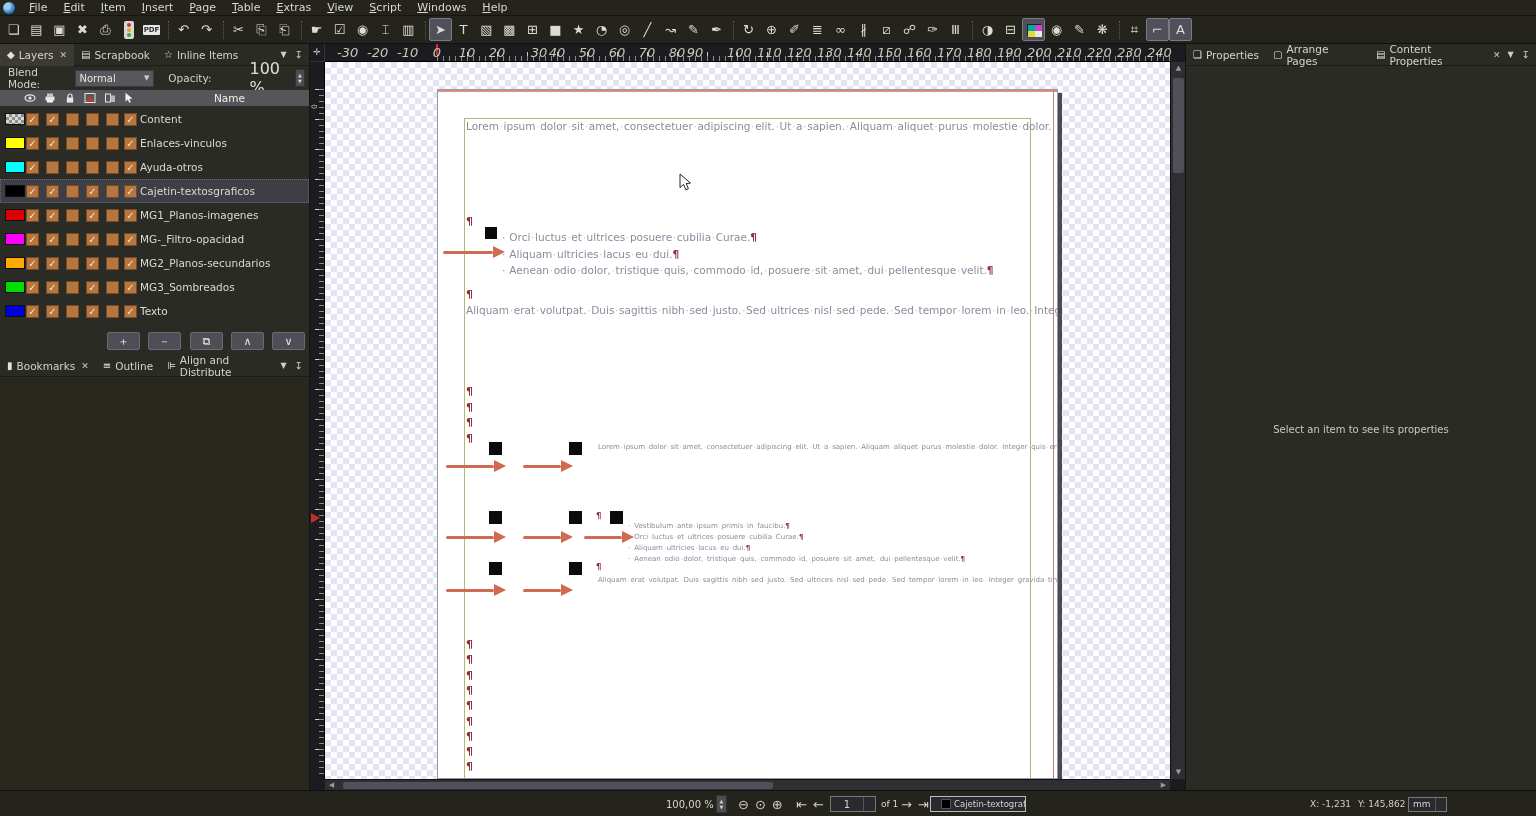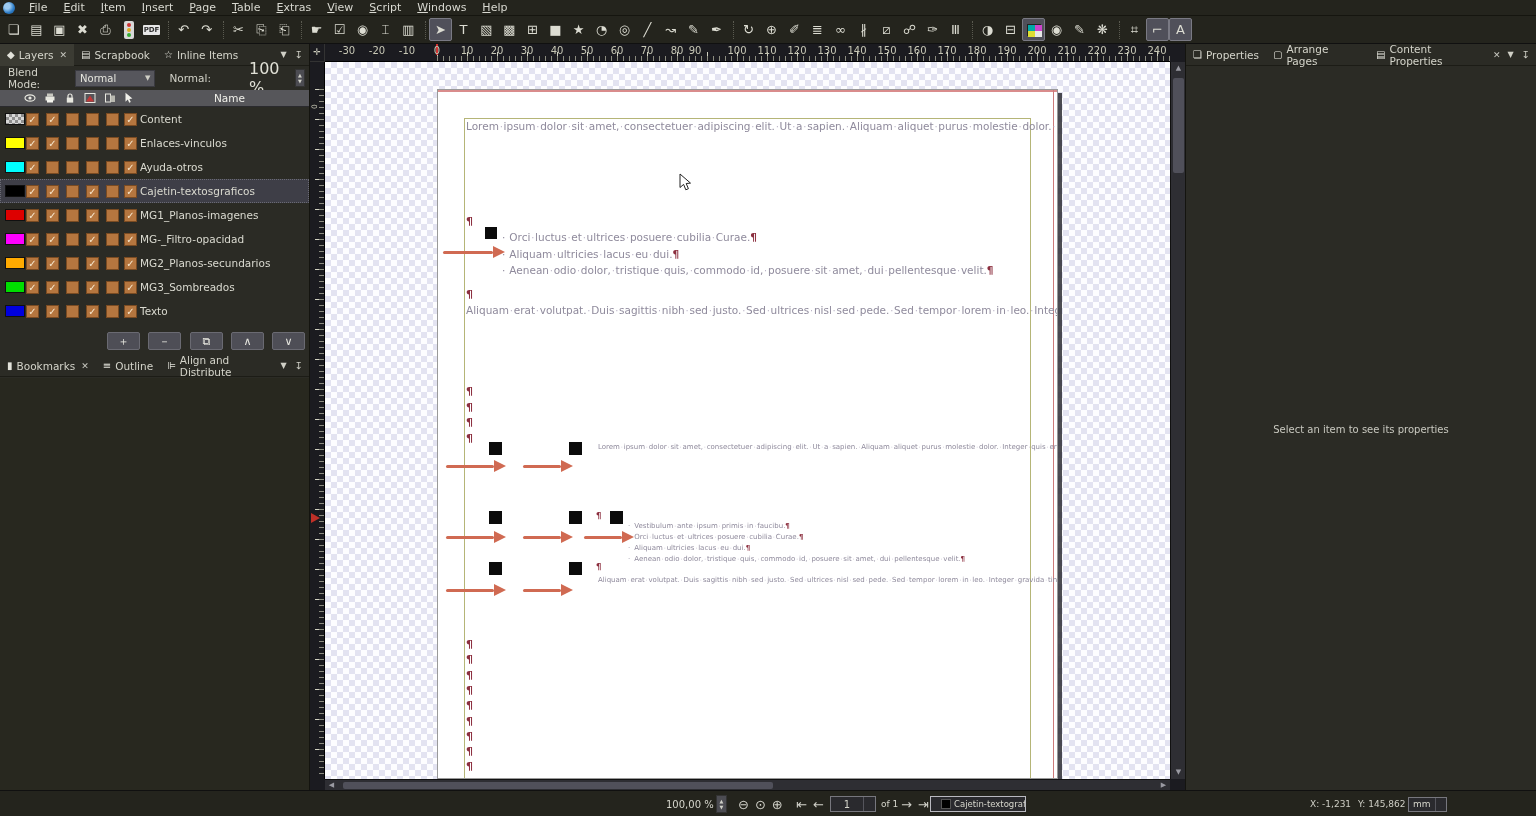--- a/index.html
+++ b/index.html
@@ -83,21 +83,21 @@
   #viewport { position:absolute; left:310px; top:44px; width:875px; height:746px; background:#1b1b20; }
   .corner { position:absolute; left:0; top:0; width:15px; height:18px; background:#1b1b20; color:#cfcfc0;
             font-size:9px; text-align:center; line-height:16px; border-right:1px solid #333; border-bottom:1px solid #333; }
   .hruler { position:absolute; left:15px; top:0; width:845px; height:18px; background:#1b1b20; border-bottom:1px solid #000;
     background-image:
       repeating-linear-gradient(90deg,#8d8d80 0 1px, transparent 1px 6px),
       repeating-linear-gradient(90deg,#d0d0c0 0 1px, transparent 1px 30px);
     background-size:845px 5px, 845px 9px;
     background-position:112px bottom, 112px bottom;
     background-repeat:no-repeat; }
-  .rlabel { position:absolute; top:1px; width:20px; margin-left:-10px; text-align:center; font-size:10px; color:#c8c8b6; }
+  .rlabel { position:absolute; top:1px; width:20px; margin-left:-10px; text-align:center; font-size:13px; color:#c8c8b6;font-style:italic; }
   .hmark { position:absolute; left:111px; top:0; width:2px; height:11px; background:#d03030; }
   .vruler { position:absolute; left:0; top:18px; width:15px; height:717px; background:#1b1b20; border-right:1px solid #000;
     background-image:
       repeating-linear-gradient(180deg,#8d8d80 0 1px, transparent 1px 6px),
       repeating-linear-gradient(180deg,#d0d0c0 0 1px, transparent 1px 30px);
     background-size:5px 717px, 9px 717px;
     background-position:right 27px, right 27px;
     background-repeat:no-repeat; }
   .vzero { position:absolute; left:2px; top:40px; font-size:7.5px; color:#c8c8b6; transform:rotate(-90deg); }
   .vmark { position:absolute; left:1px; top:469px; width:0; height:0; border-left:9px solid #c03028;
@@ -368,21 +368,21 @@
         <span class="pin">↧</span>
       </div>
     </div>
 
     <div class="blendrow">
       <span class="lbl1">Blend Mode:</span>
       <div class="dropdown">
         <span>Normal</span>
         <span class="dd-caret">▼</span>
       </div>
-      <span class="lbl2">Normal:</span>
+      <span class="lbl2">Opacity:</span>
       <span class="opval">100 %</span>
       <div class="spinbox">
           <span>▲</span>
           <span>▼</span>
         </div>
     </div>
 
     <div class="listheader">
       <svg class="hic" style="left:24px" viewBox="0 0 12 12">
         <ellipse cx="6" cy="6" rx="5" ry="3.2" fill="none" stroke="#e8e8e0" stroke-width="1.2"></ellipse>
@@ -537,21 +537,21 @@
   <div id="viewport">
     <div class="corner">✛</div>
     <div class="hruler">
       <div class="hmark"></div>
     <span class="rlabel" style="left: 22px;">-30</span>
         <span class="rlabel" style="left: 52px;">-20</span>
         <span class="rlabel" style="left: 82px;">-10</span>
         <span class="rlabel" style="left: 112px;">0</span>
         <span class="rlabel" style="left: 142px;">10</span>
         <span class="rlabel" style="left: 172px;">20</span>
-        <span class="rlabel" style="left: 202px;">30</span>
+        <span class="rlabel" style="left: 214px;">30</span>
         <span class="rlabel" style="left: 232px;">40</span>
         <span class="rlabel" style="left: 262px;">50</span>
         <span class="rlabel" style="left: 292px;">60</span>
         <span class="rlabel" style="left: 322px;">70</span>
         <span class="rlabel" style="left: 352px;">80</span>
         <span class="rlabel" style="left: 370px;">90</span>
         <span class="rlabel" style="left: 412px;">100</span>
         <span class="rlabel" style="left: 442px;">110</span>
         <span class="rlabel" style="left: 472px;">120</span>
         <span class="rlabel" style="left: 502px;">130</span>

